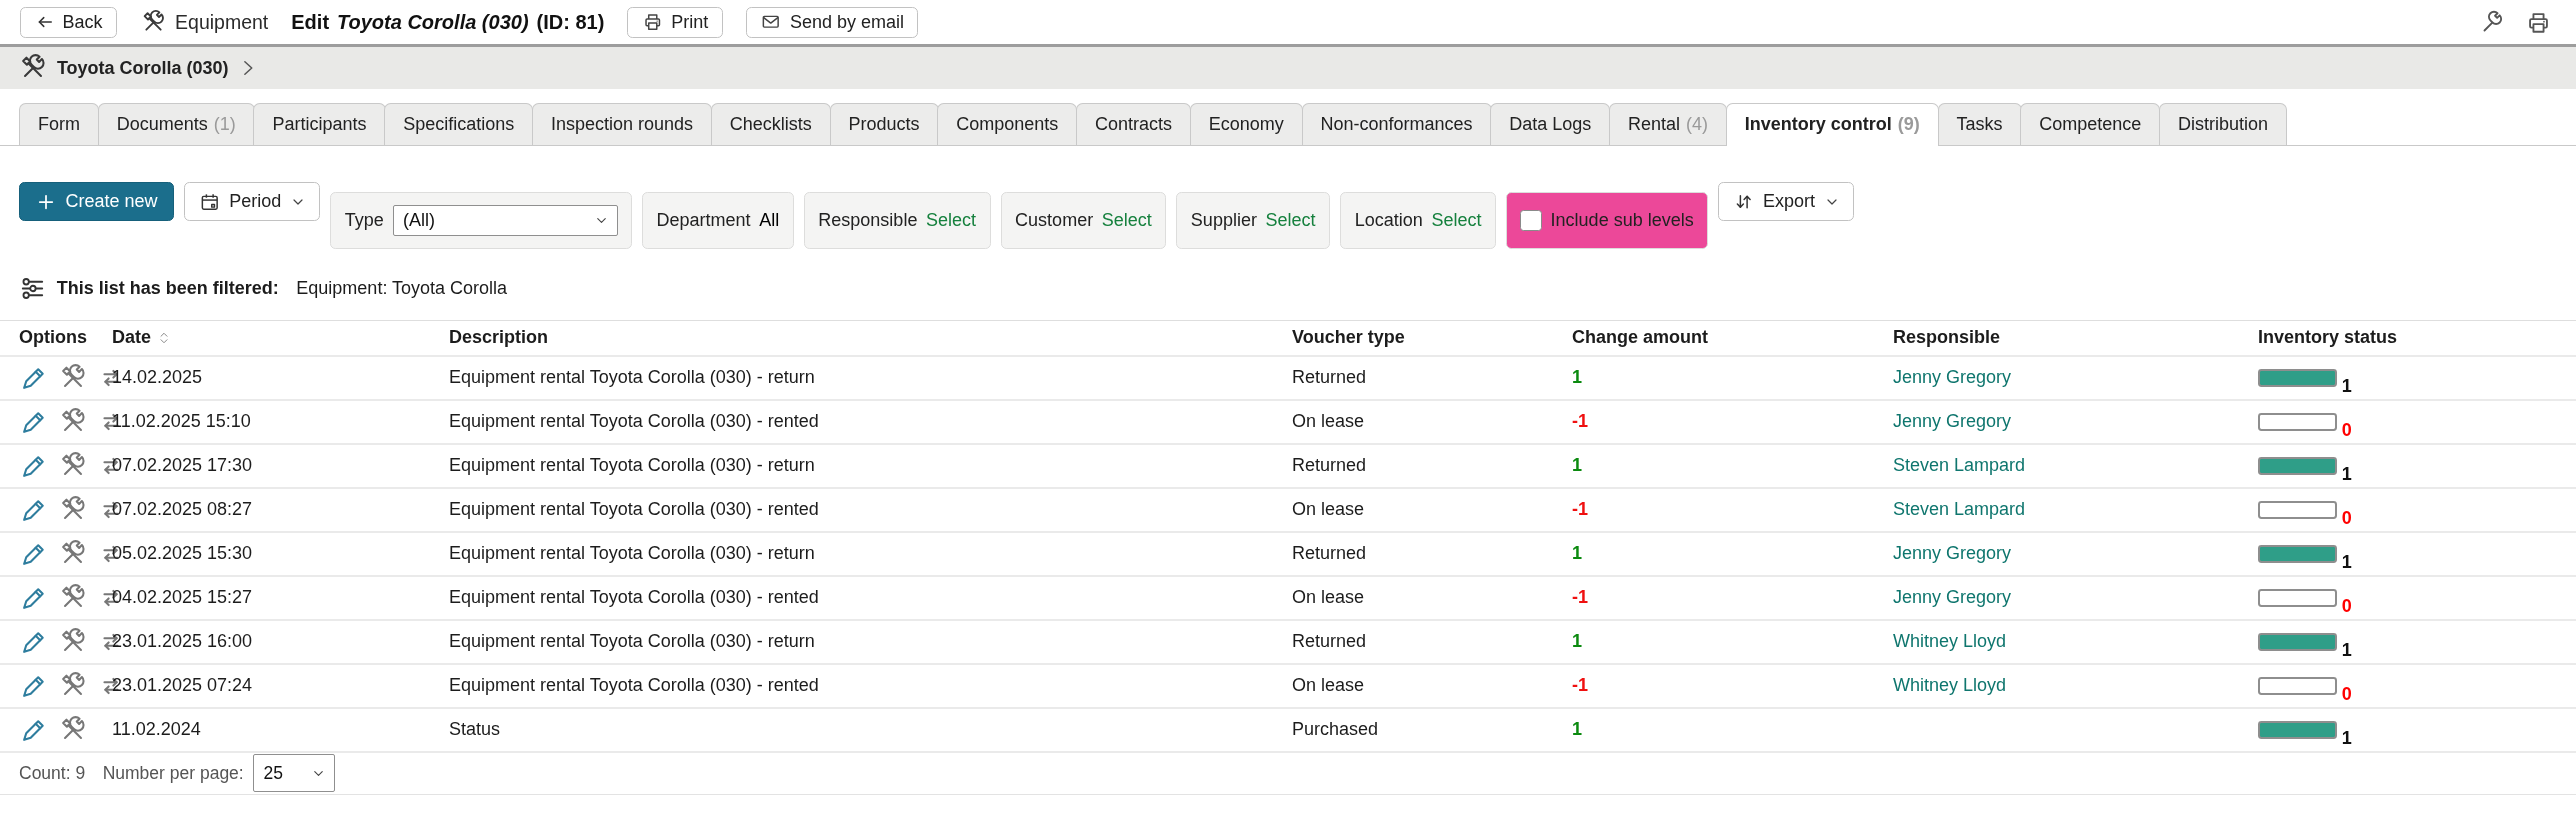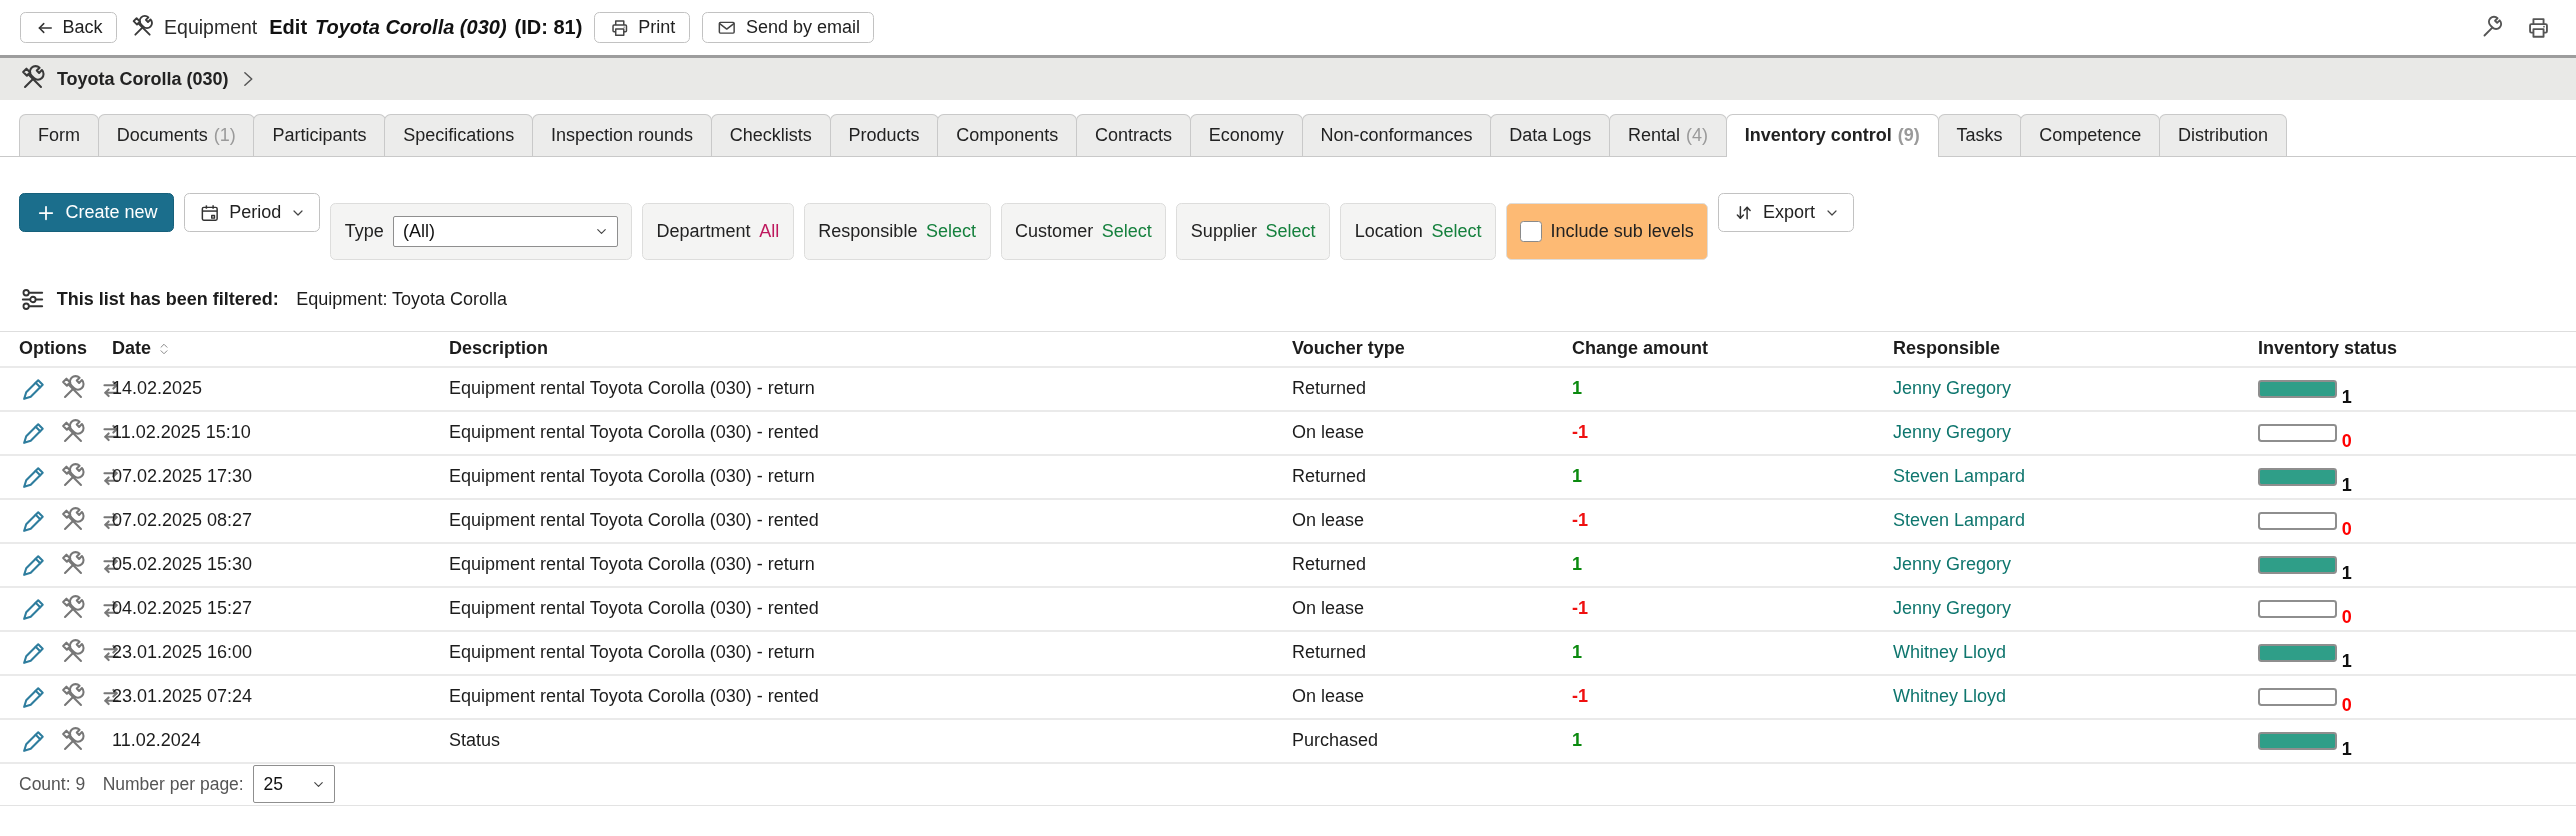--- a/index.html
+++ b/index.html
@@ -6,21 +6,21 @@
   html,body { margin:0; padding:0; background:#fff; }
   body {
     width:2576px; height:837px; overflow:hidden;
     font-family:"Liberation Sans","DejaVu Sans",sans-serif;
     font-size:18px; color:#1c1c1c; position:relative;
   }
   svg { display:block; }
   .ico { flex:0 0 auto; }
 
   
-  .app-header { height:55px; display:flex; align-items:center; padding:0 20px; gap:12px; background:#fff; }
+  .app-header { height:44px; display:flex; align-items:center; padding:0 20px; gap:23px; background:#fff; }
   .btn {
     display:inline-flex; align-items:center; gap:8px; height:31px; padding:0 13.5px;
     background:#fff; border:1.3px solid #c2c2c2; border-radius:5.4px; font-size:18px; color:#222; cursor:pointer;
   }
   .module { display:inline-flex; align-items:center; gap:8px; font-size:19.5px; font-weight:500; color:#2b2b2b; }
   .page-title { font-size:20px; color:#111; display:inline-flex; gap:8px; align-items:baseline; }
   .page-title .t-prefix { font-weight:700; }
   .page-title .t-name { font-weight:700; font-style:italic; }
   .page-title .t-id { font-weight:600; }
   .header-spacer { flex:1; }
@@ -58,21 +58,21 @@
   }
   .tb-btn {
     display:inline-flex; align-items:center; gap:8.7px; height:39px; padding:0 13.5px;
     background:#fff; border:1.3px solid #c2c2c2; border-radius:5.4px; font-size:18px; color:#222; cursor:pointer;
   }
   .chip {
     display:inline-flex; align-items:center; gap:8.7px; height:57px; padding:0 13.5px;
     background:#f4f4f3; border:1.3px solid #dddddc; border-radius:5.4px; font-size:18px; color:#222;margin-top:37px;
   }
   .chip .muted { color:#15803d; cursor:pointer; }
-  .chip .link { color:#be185d; cursor:pointer; }
+  .chip .link { color:#000000; cursor:pointer; }
   .selectbox {
     display:inline-flex; align-items:center; justify-content:space-between;
     width:225px; height:31px; padding:0 8px 0 9.4px; background:#fff;
     border:1.3px solid #8f8f8f; border-radius:2px; color:#111; cursor:pointer;
   }
   .selectbox-sm { width:82px; height:38px; }
   .checkbox {
     width:21.5px; height:21.5px; background:#fff; border:1.3px solid #8a8a8a; border-radius:3.4px; cursor:pointer;
   }
 
@@ -358,21 +358,21 @@
     <span class="muted">Select</span>
   </div>
   <div class="chip">
     <span>Supplier</span>
     <span class="muted">Select</span>
   </div>
   <div class="chip">
     <span>Location</span>
     <span class="muted">Select</span>
   </div>
-  <div class="chip" style="background:#fdba74;">
+  <div class="chip" style="background:#ec4899;">
     <span class="checkbox"></span>
     <span>Include sub levels</span>
   </div>
   <button class="tb-btn">
     <span class="ico">
         <svg width="21.5" height="21.5" viewBox="0 0 32 32" color="#333">
           <use href="#i-export" stroke="currentColor"></use>
         </svg>
       </span>
     <span>Export</span>

